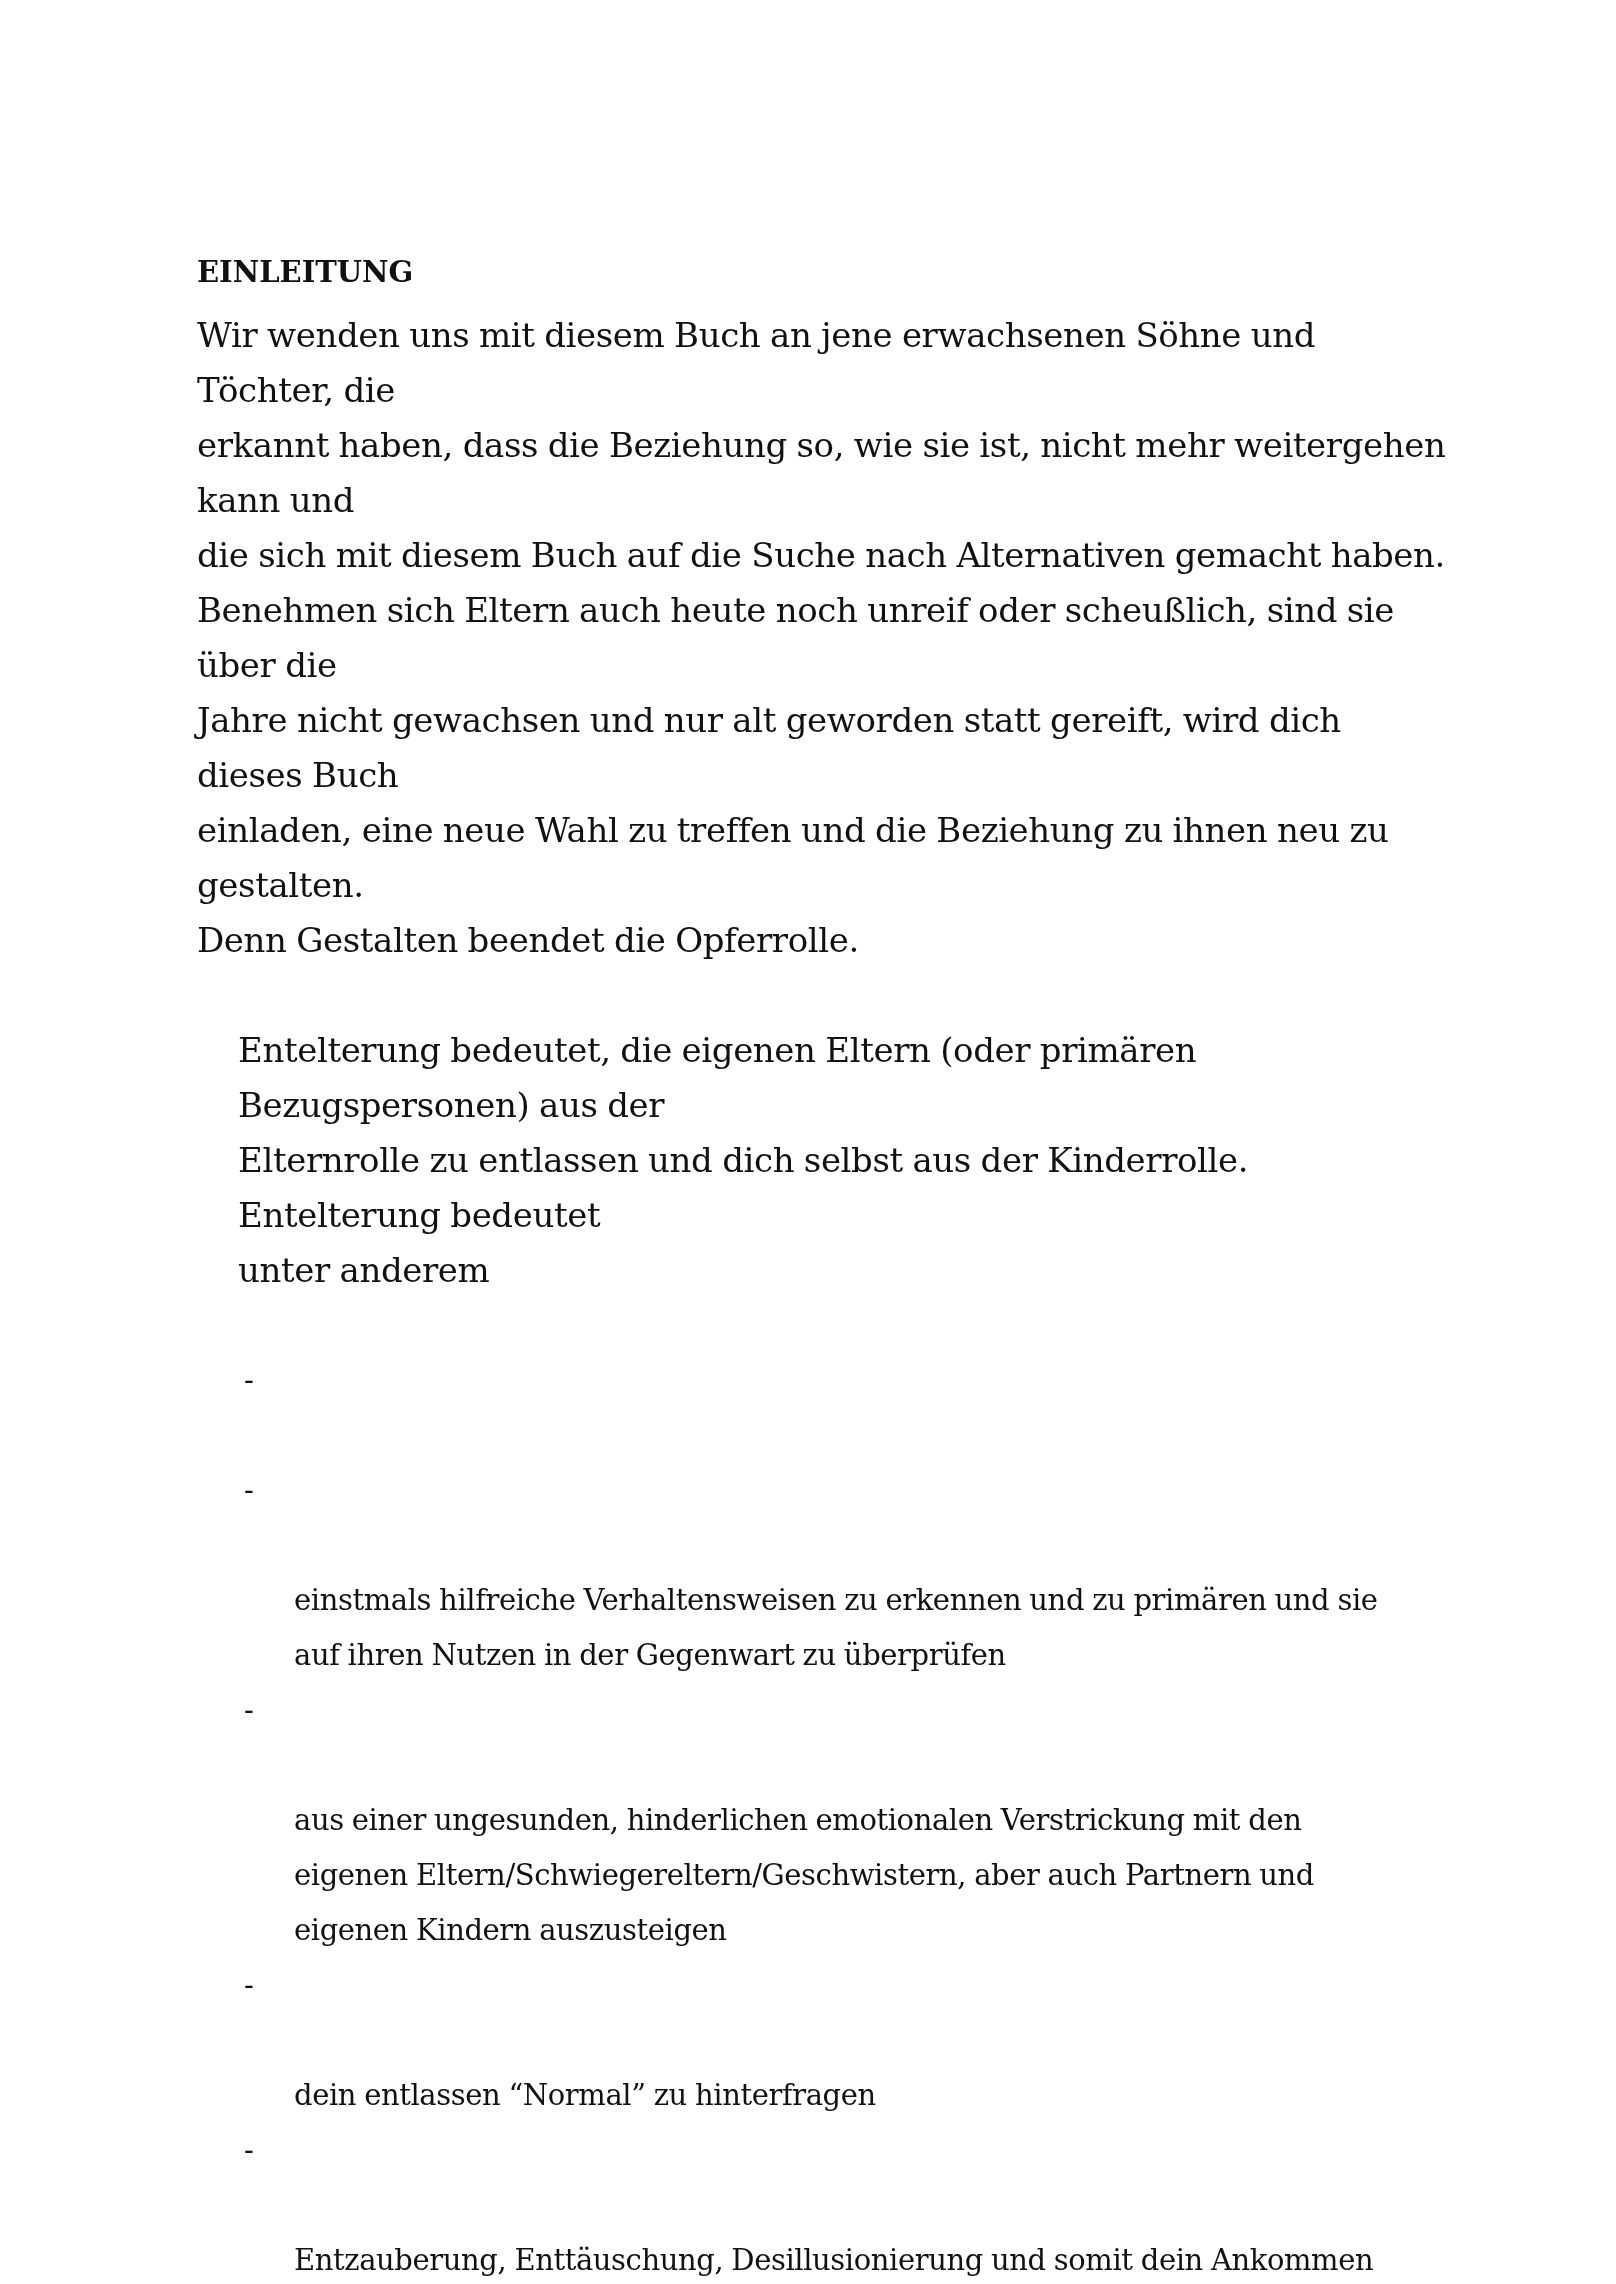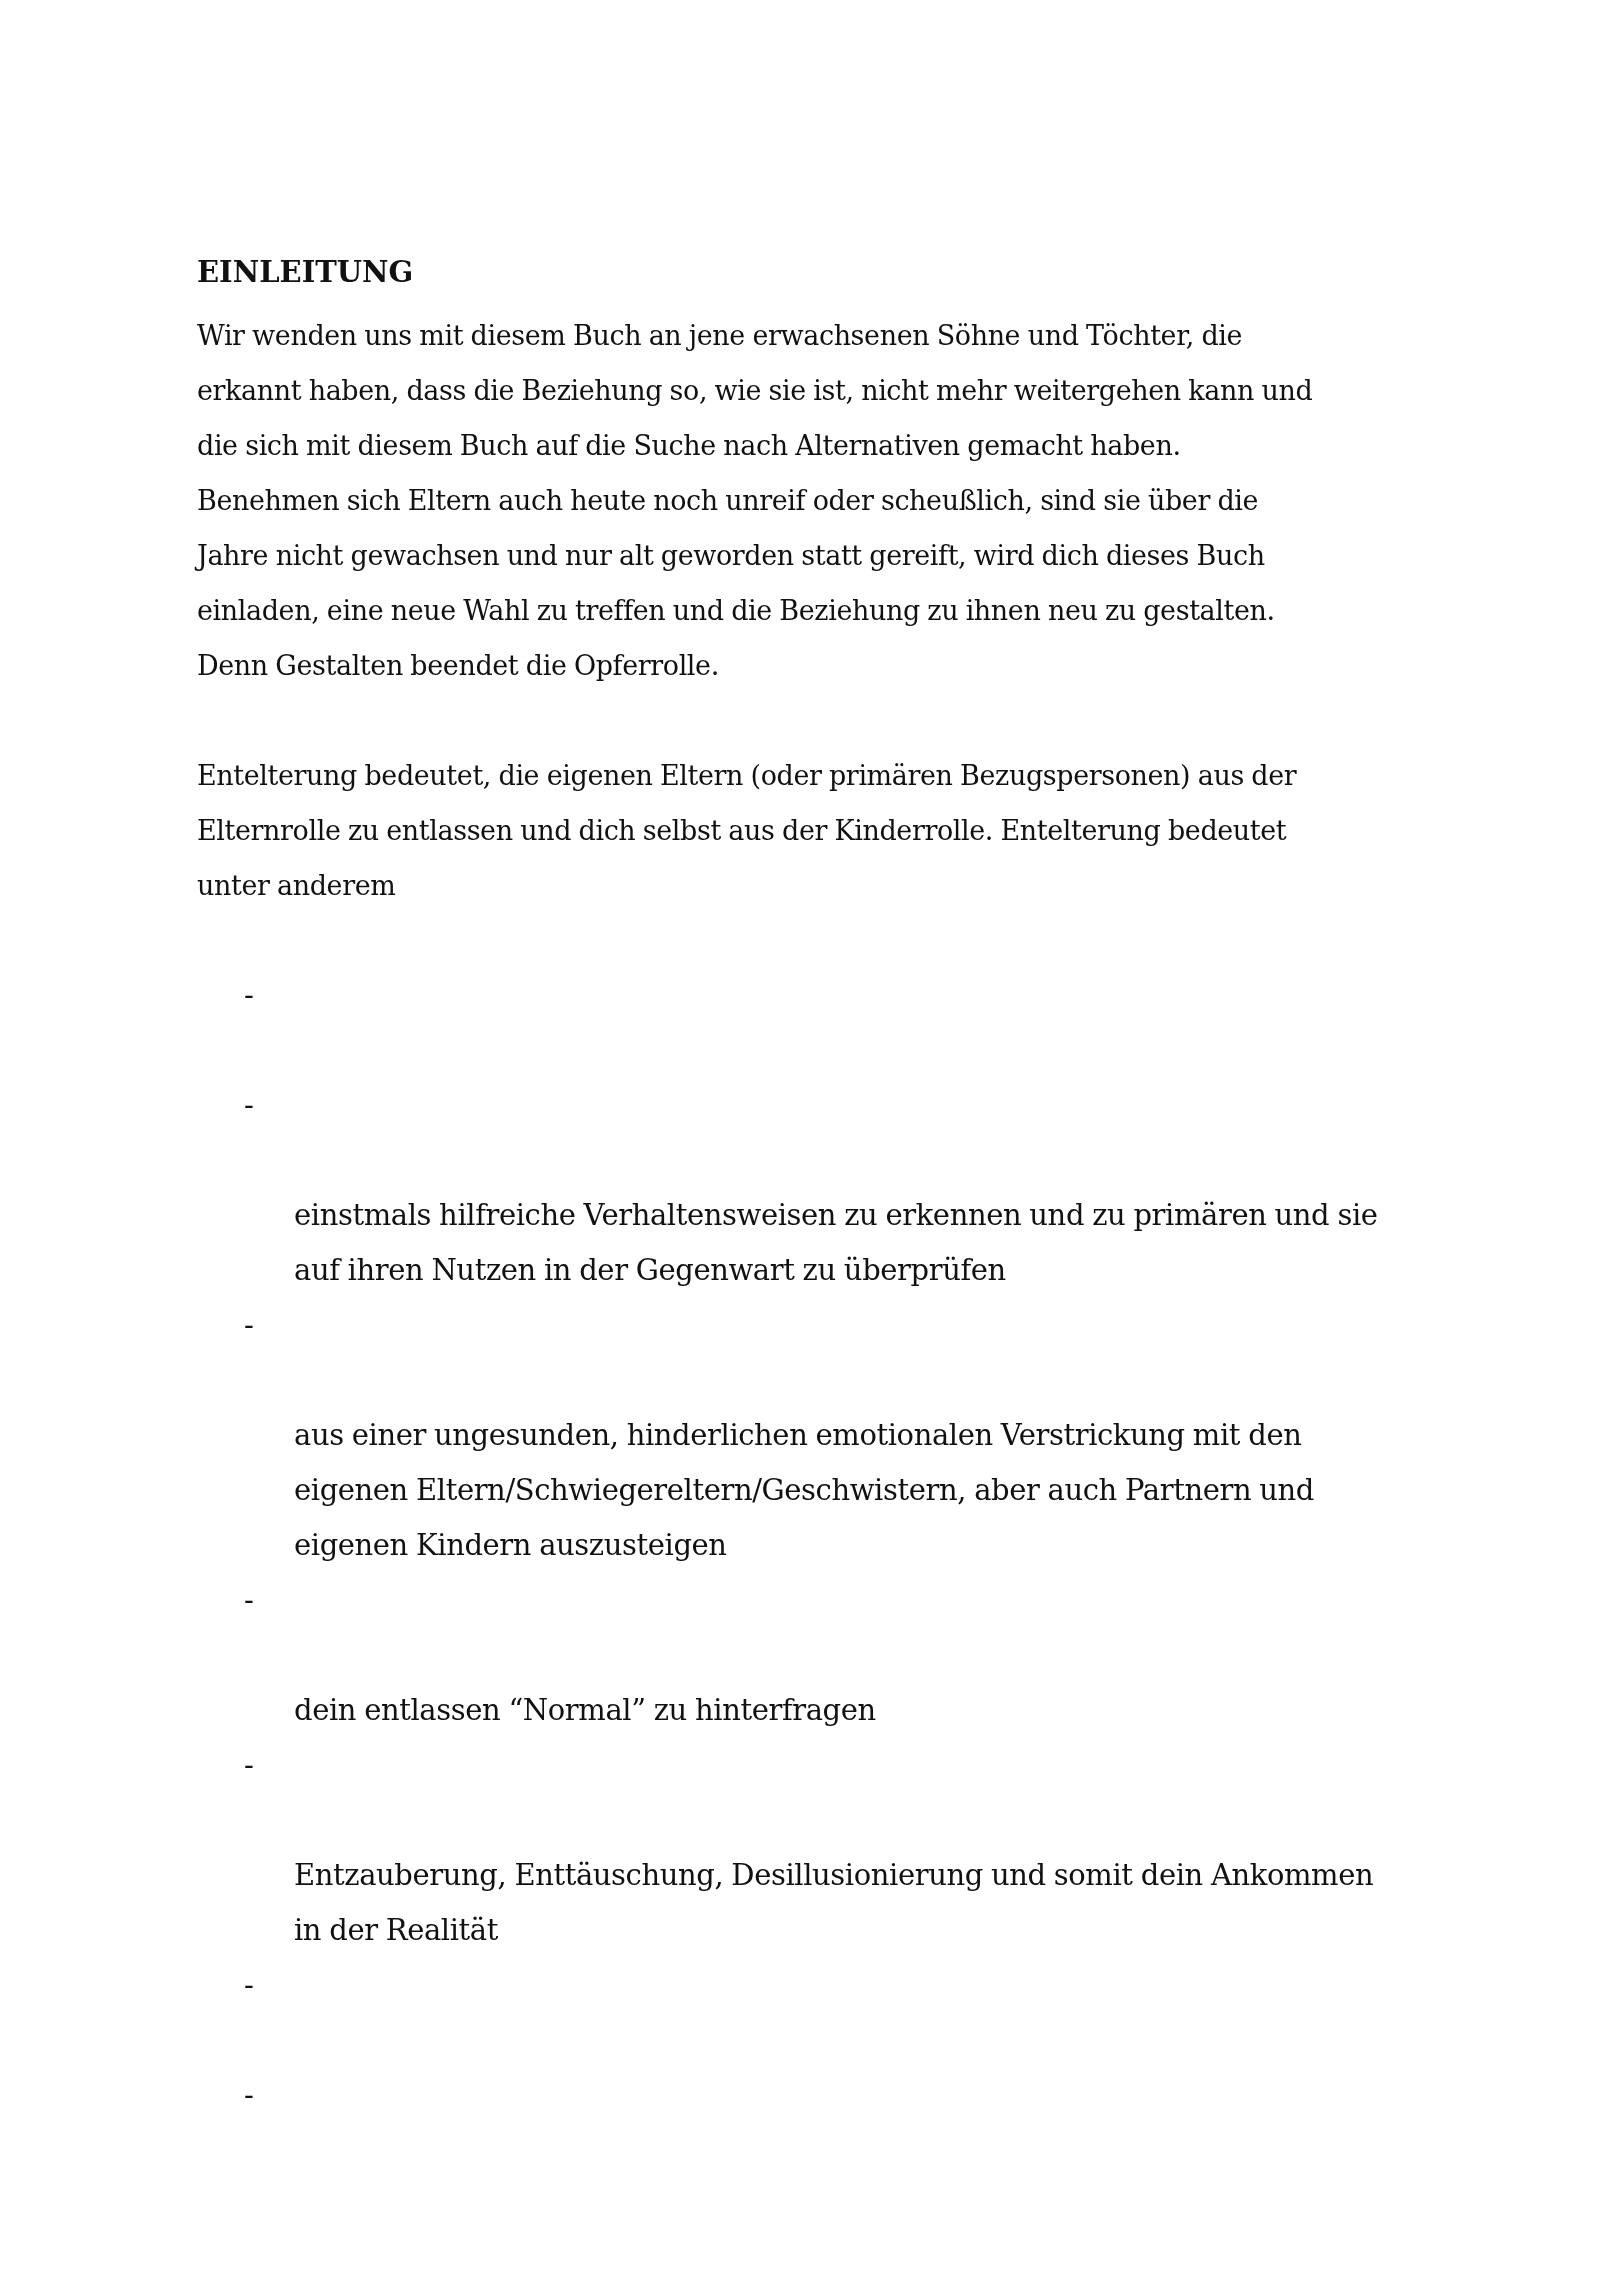--- a/index.html
+++ b/index.html
@@ -23,28 +23,28 @@
     }
     .heading {
       font-family: "DejaVu Serif", "Liberation Serif", serif;
       font-weight: bold;
       font-size: 29px;
       line-height: 36px;
       margin: 16px 0 18px 0;
       letter-spacing: 0px;
     }
     .para {
-      font-size: 27px;
+      font-size: 34px;
       line-height: 55px;
       margin: 0;
       letter-spacing: -0.4px;
       word-spacing: -0.7px;
       white-space: pre-line;
     }
-    .para + .para { margin-top: 55px; }
+    .para + .para { margin-top: 55px; margin-left: 41px; }
     .list {
       list-style: none;
       margin: 55px 0 0 0;
       padding: 0;
     }
     .list-item {
       position: relative;
       padding-left: 97px;
       font-size: 29px;
       line-height: 55px;

